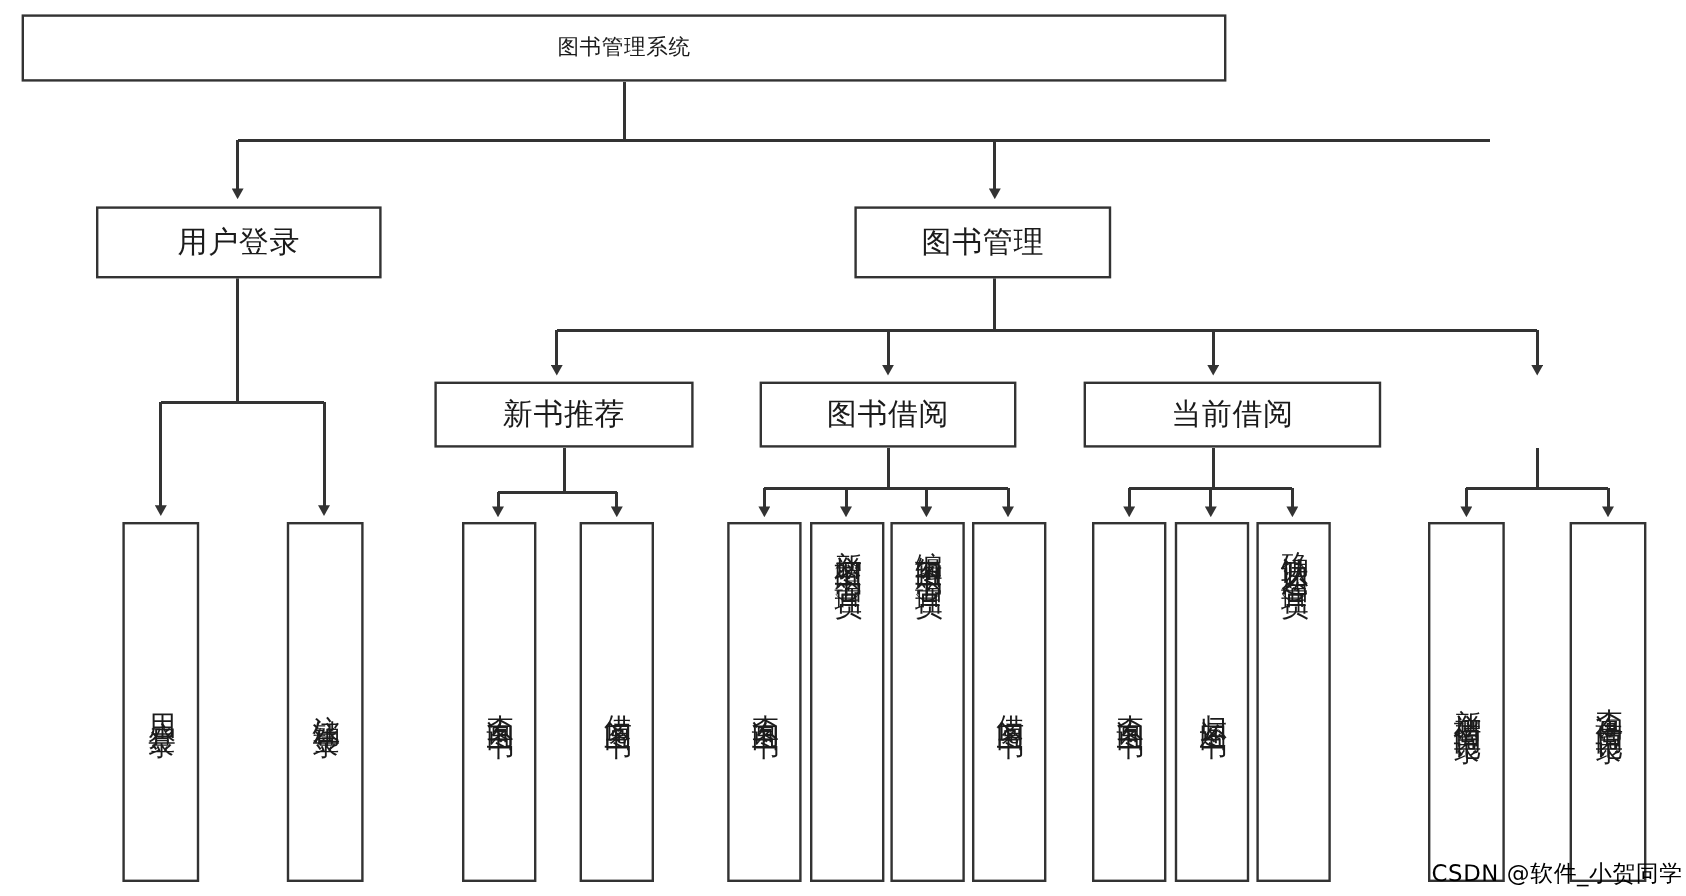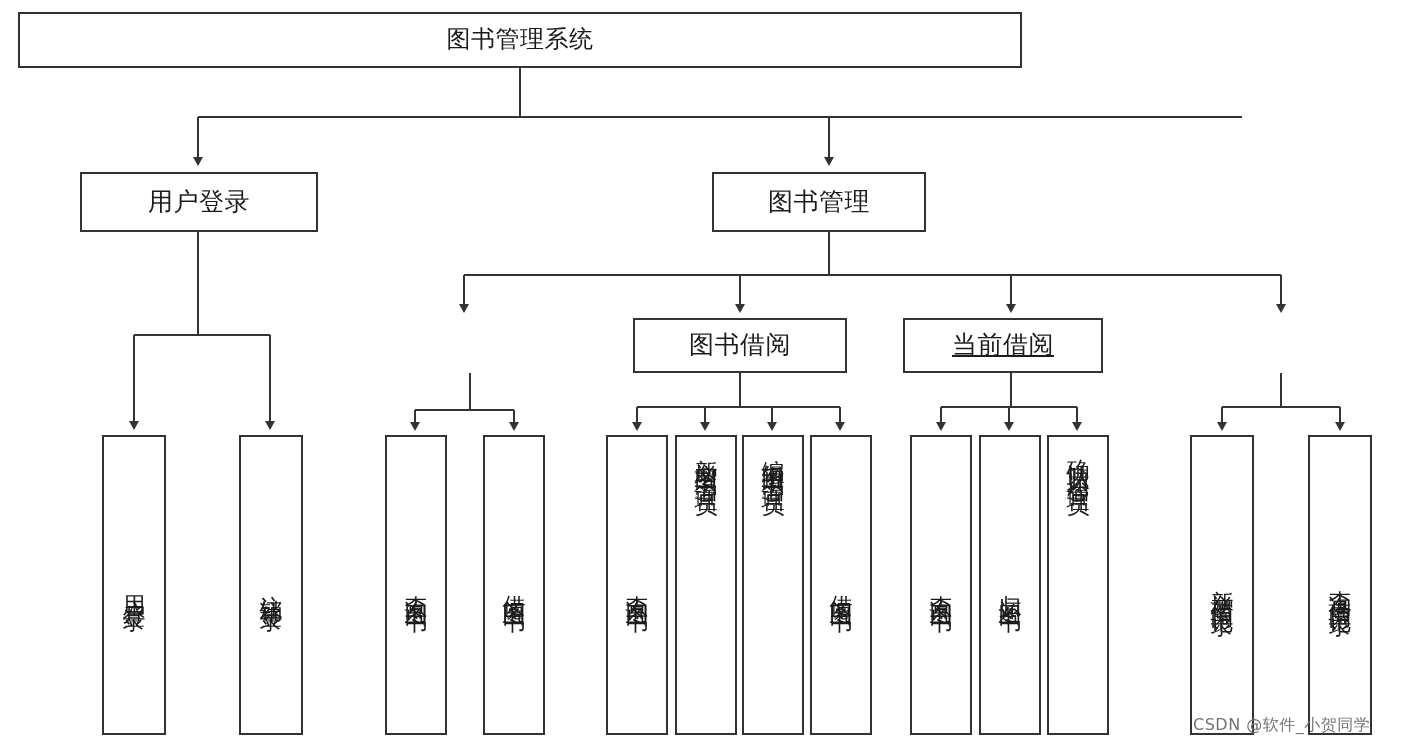--- a/index.html
+++ b/index.html
@@ -42,21 +42,21 @@
     text-align: center;
     letter-spacing: 0.5px;
     line-height: 1.15;
     white-space: nowrap;
   }
   
   .node.horiz .node-label {
     font-size: 25px;
   }
   .node.root .node-label {
-    font-size: 24px;
+    font-size: 18px;
     text-align: right;
   }
   
   .node.vert {
     align-items: flex-start;
     justify-content: center;
     padding-top: 0;
   }
   .node.vert .node-label {
     writing-mode: vertical-rl;
@@ -66,22 +66,22 @@
     line-height: 1.0;
     white-space: nowrap;
     text-align: left;
     margin-top: 4px;
   }
   .node.vert.mid {
     align-items: center;
   }
   .watermark {
     position: absolute;
-    font-size: 16px;
-    color: #737373;
+    font-size: 19px;
+    color: #000000;
     white-space: nowrap;
     z-index: 5;
     letter-spacing: 0.5px;
   }
 </style>
 </head>
 <body>
 
 <div id="canvas">
 
@@ -140,26 +140,29 @@
   </div>
 
   <div class="node horiz" style="left:80px; top:172px; width:238px; height:60px;">
     <span class="node-label">用户登录</span>
   </div>
 
   <div class="node horiz" style="left:712px; top:172px; width:214px; height:60px;">
     <span class="node-label">图书管理</span>
   </div>
 
+  <div class="node horiz" style="left:362px; top:318px; width:216px; height:55px;">
+    <span class="node-label">新书推荐</span>
+  </div>
 
   <div class="node horiz" style="left:633px; top:318px; width:214px; height:55px;">
     <span class="node-label">图书借阅</span>
   </div>
 
-  <div class="node horiz" style="left:903px; top:318px; width:200px; height:55px;text-decoration:underline;">
+  <div class="node horiz" style="left:903px; top:318px; width:248px; height:55px;">
     <span class="node-label">当前借阅</span>
   </div>
 
 
   <div class="node vert mid" style="left:102px; top:435px; width:64px; height:300px;">
     <span class="node-label">用户登录</span>
   </div>
 
   <div class="node vert mid" style="left:239px; top:435px; width:64px; height:300px;">
     <span class="node-label">注销登录</span>

